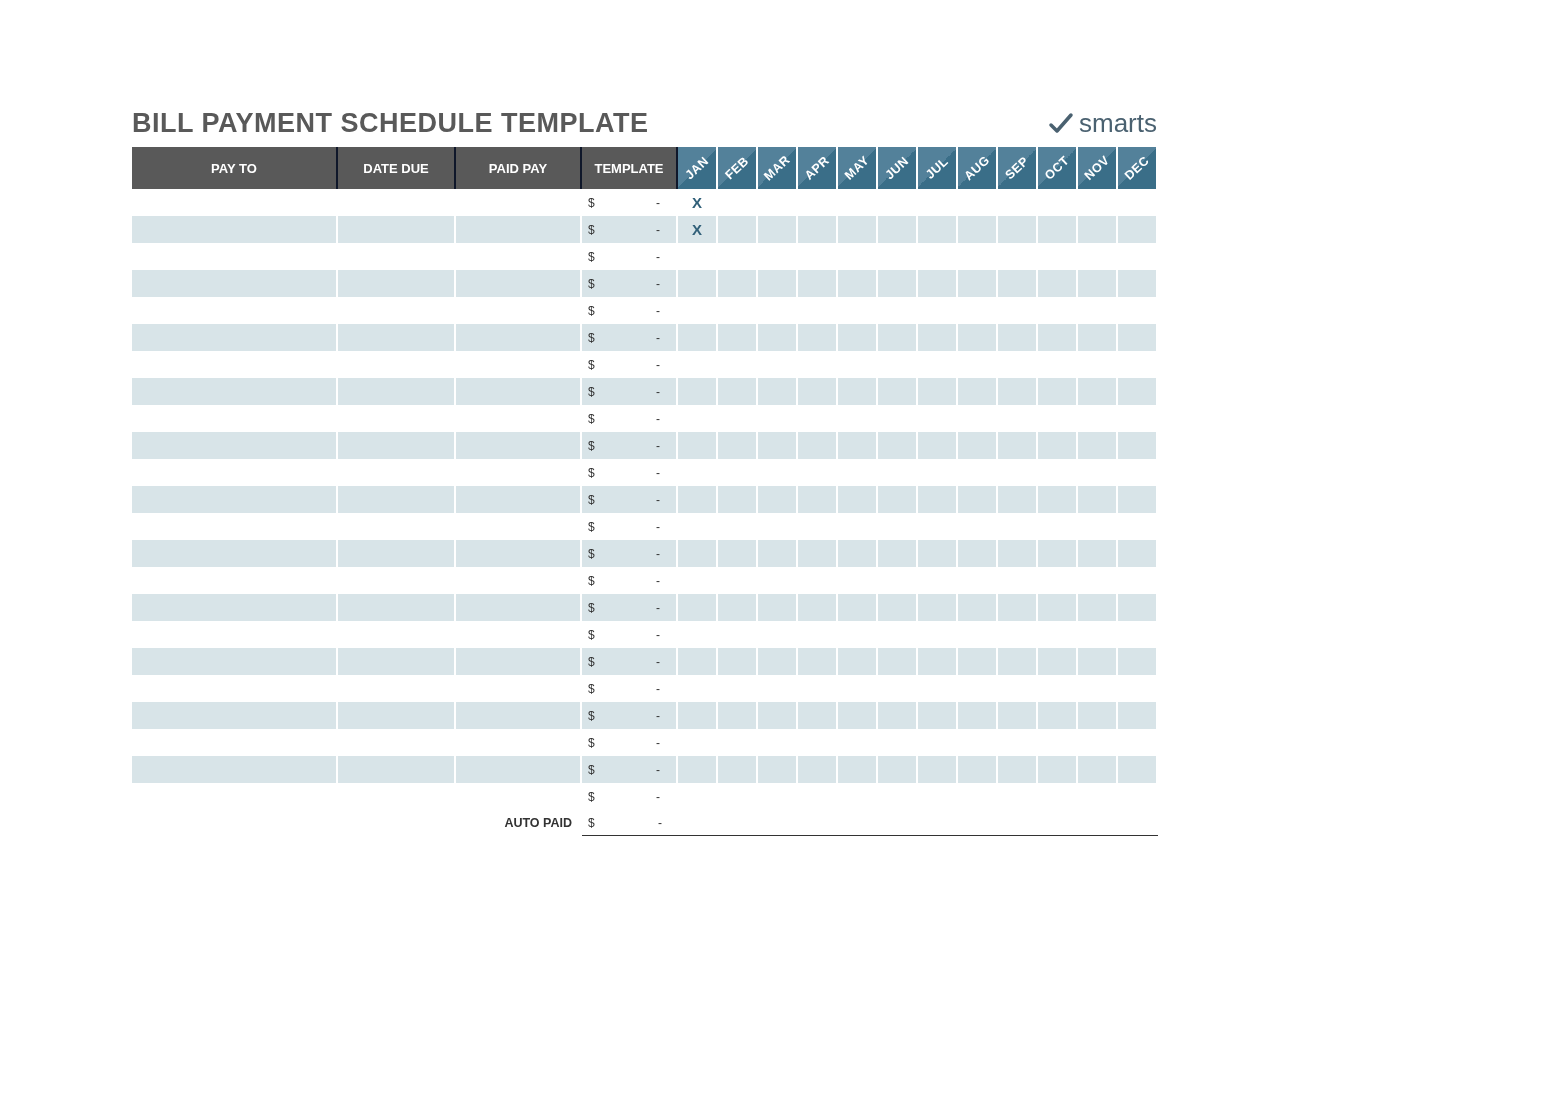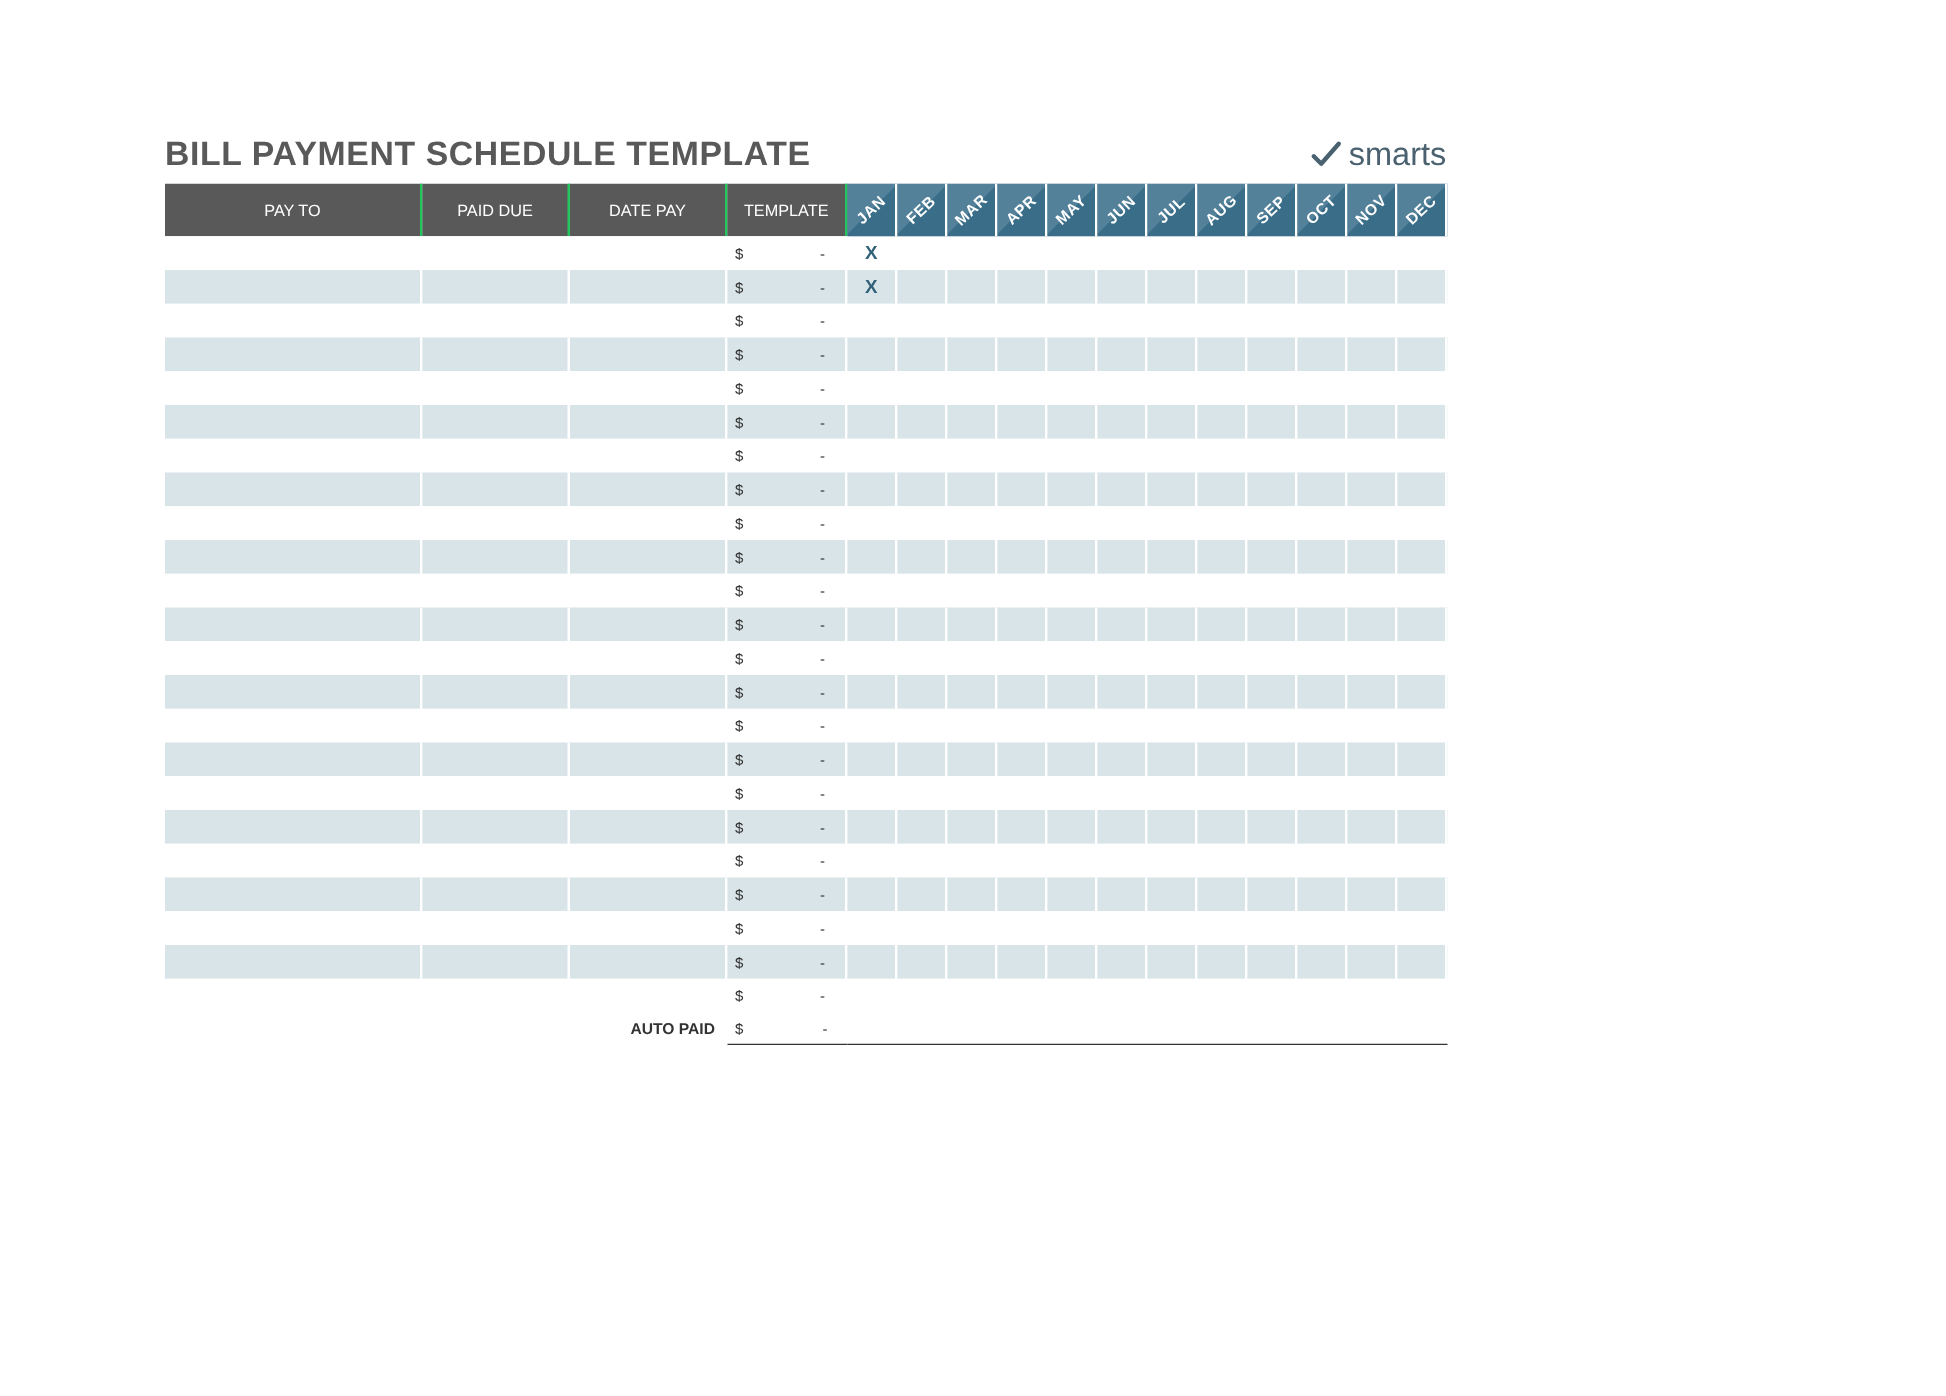--- a/index.html
+++ b/index.html
@@ -4,21 +4,21 @@
 <style>
   html,body{margin:0;padding:0;background:#fff;font-family:Arial,Helvetica,sans-serif;}
   .page{width:1557px;height:1083px;position:relative;background:#fff;overflow:hidden;}
   .sheet{position:absolute;left:132px;top:108px;right:0;overflow:hidden;}
   .title{font-family:"Century Gothic",Arial,sans-serif;font-size:27px;font-weight:bold;color:#595959;letter-spacing:0.5px;}
   .logo{position:absolute;right:400px;top:108px;display:flex;align-items:center;font-family:Arial,sans-serif;color:#4a6170;font-size:26px;font-weight:300;}
   .logo svg{margin-right:4px;}
   table{border-collapse:separate;border-spacing:0;table-layout:fixed;margin-top:8px;}
   th,td{padding:0;box-sizing:border-box;}
   
-  .hdr-dark{background:#595959;color:#fff;font-weight:normal;font-size:13px;text-align:center;height:42px;border-right:2px solid #22c55e;}
+  .hdr-dark{background:#595959;color:#fff;font-weight:bold;font-size:13px;text-align:center;height:42px;border-right:2px solid #0f172a;}
   .hdr-month{background:#3a6e88;height:42px;border-right:2px solid #fff;position:relative;overflow:hidden;}
   .hdr-month::before{content:"";position:absolute;inset:0;background:linear-gradient(-45deg,#3a6e88 0 50%,#53819a 50% 100%);}
   .hdr-month span{position:absolute;left:50%;top:50%;transform:translate(-50%,-50%) rotate(-43deg);color:#fff;font-size:12.5px;font-weight:bold;letter-spacing:0.5px;white-space:nowrap;}
   
   .r td{height:27px;border-right:2px solid #fff;vertical-align:middle;}
   .r.even td{background:#d8e4e8;}
   .r.odd td{background:#fff;}
   .payment-cell{display:flex;justify-content:space-between;align-items:center;padding:0 6px 0 6px;font-size:12px;color:#333;}
   .payment-cell .sym{font-weight:normal;}
   .payment-cell .dash{font-weight:normal;margin-right:10px;}
@@ -50,22 +50,22 @@
           <col style="width:40px">
           <col style="width:40px">
         <col style="width:40px">
           <col style="width:40px">
           <col style="width:40px">
           <col style="width:40px">
       </colgroup>
       <thead>
         <tr>
           <th class="hdr-dark">PAY TO</th>
-          <th class="hdr-dark">PAID DUE</th>
-          <th class="hdr-dark">DATE PAY</th>
+          <th class="hdr-dark">DATE DUE</th>
+          <th class="hdr-dark">PAID PAY</th>
           <th class="hdr-dark">TEMPLATE</th>
           <th class="hdr-month">
               <span>JAN</span>
             </th>
           <th class="hdr-month">
               <span>FEB</span>
             </th>
           <th class="hdr-month">
               <span>MAR</span>
             </th>

